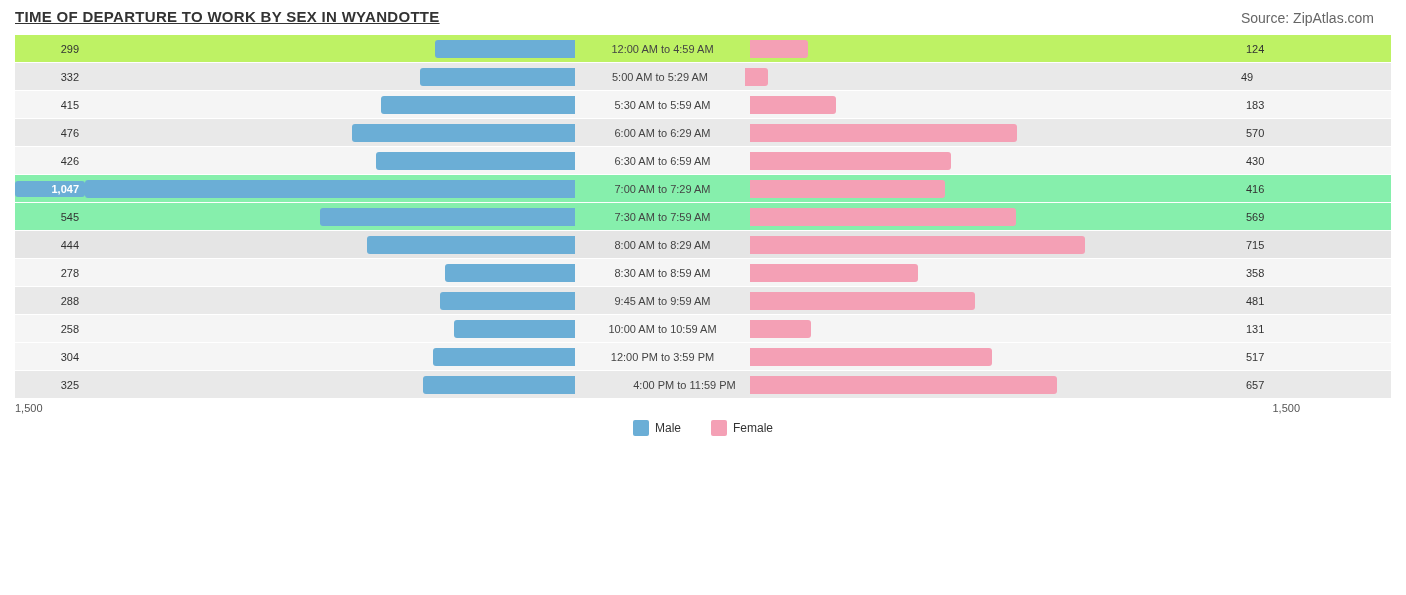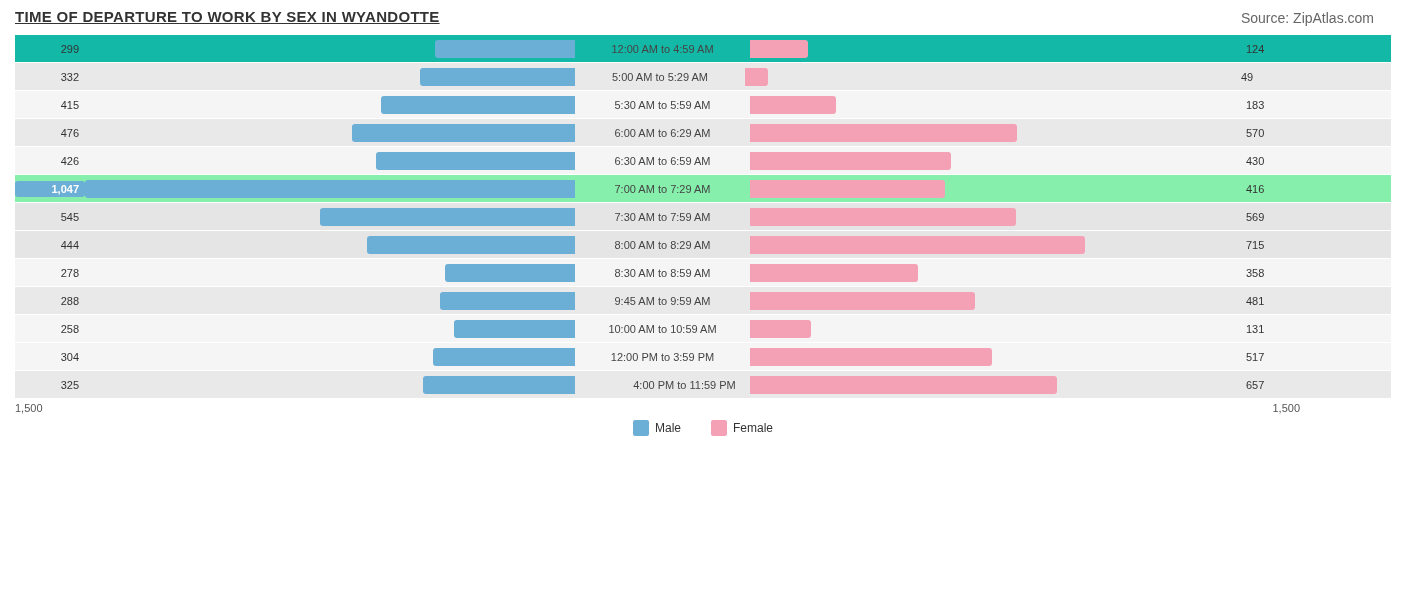--- a/index.html
+++ b/index.html
@@ -65,21 +65,21 @@
 </head>
 <body>
 
 <div class="main-wrapper">
   <div class="header-row">
     <div class="chart-title">TIME OF DEPARTURE TO WORK BY SEX IN WYANDOTTE</div>
     <div class="source-text">Source: ZipAtlas.com</div>
   </div>
 
   <div id="rows-container">
-      <div style="display: flex; align-items: center; height: 27px; margin-bottom: 1px; background: #14b8a6;">
+      <div style="display: flex; align-items: center; height: 27px; margin-bottom: 1px; background: #bef264;">
         <div style="width: 70px; text-align: right; font-size: 11px; padding-right: 6px; flex-shrink: 0; color: rgb(51, 51, 51);">299</div>
         <div style="width: 490px; display: flex; justify-content: flex-end; align-items: center; height: 18px;">
           <div style="width: 140px; height: 18px; background: rgb(107, 174, 214); border-radius: 3px 0px 0px 3px;"></div>
         </div>
         <div style="width: 175px; text-align: center; font-size: 11px; color: rgb(68, 68, 68); flex-shrink: 0;">12:00 AM to 4:59 AM</div>
         <div style="width: 490px; display: flex; justify-content: flex-start; align-items: center; height: 18px;">
           <div style="width: 58px; height: 18px; background: rgb(244, 160, 181); border-radius: 0px 3px 3px 0px;"></div>
         </div>
         <div style="width: 60px; text-align: left; font-size: 11px; color: rgb(51, 51, 51); padding-left: 6px; flex-shrink: 0;">124</div>
       </div>
@@ -131,21 +131,21 @@
         <div style="width: 70px; text-align: right; font-size: 11px; padding: 2px 6px 2px 4px; flex-shrink: 0; color: rgb(255, 255, 255); background: rgb(107, 174, 214); border-radius: 3px; font-weight: bold;">1,047</div>
         <div style="width: 490px; display: flex; justify-content: flex-end; align-items: center; height: 18px;">
           <div style="width: 490px; height: 18px; background: rgb(107, 174, 214); border-radius: 3px 0px 0px 3px;"></div>
         </div>
         <div style="width: 175px; text-align: center; font-size: 11px; color: rgb(68, 68, 68); flex-shrink: 0;">7:00 AM to 7:29 AM</div>
         <div style="width: 490px; display: flex; justify-content: flex-start; align-items: center; height: 18px;">
           <div style="width: 195px; height: 18px; background: rgb(244, 160, 181); border-radius: 0px 3px 3px 0px;"></div>
         </div>
         <div style="width: 60px; text-align: left; font-size: 11px; color: rgb(51, 51, 51); padding-left: 6px; flex-shrink: 0;">416</div>
       </div>
-      <div style="display: flex; align-items: center; height: 27px; margin-bottom: 1px; background: #e5e5e5;">
+      <div style="display: flex; align-items: center; height: 27px; margin-bottom: 1px; background: #86efac;">
         <div style="width: 70px; text-align: right; font-size: 11px; padding-right: 6px; flex-shrink: 0; color: rgb(51, 51, 51);">545</div>
         <div style="width: 490px; display: flex; justify-content: flex-end; align-items: center; height: 18px;">
           <div style="width: 255px; height: 18px; background: rgb(107, 174, 214); border-radius: 3px 0px 0px 3px;"></div>
         </div>
         <div style="width: 175px; text-align: center; font-size: 11px; color: rgb(68, 68, 68); flex-shrink: 0;">7:30 AM to 7:59 AM</div>
         <div style="width: 490px; display: flex; justify-content: flex-start; align-items: center; height: 18px;">
           <div style="width: 266px; height: 18px; background: rgb(244, 160, 181); border-radius: 0px 3px 3px 0px;"></div>
         </div>
         <div style="width: 60px; text-align: left; font-size: 11px; color: rgb(51, 51, 51); padding-left: 6px; flex-shrink: 0;">569</div>
       </div>

